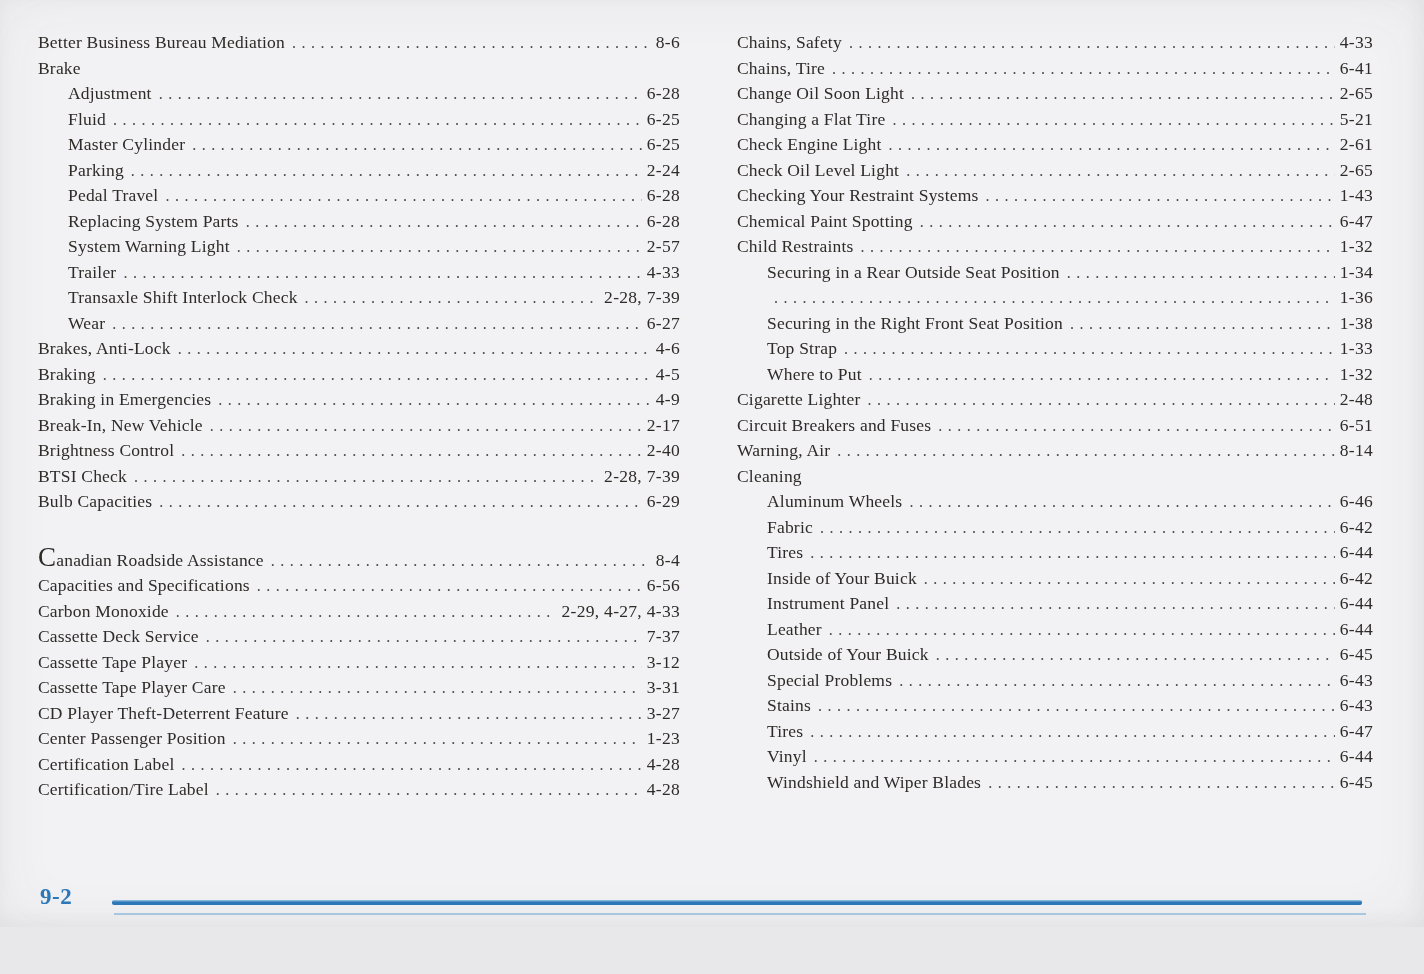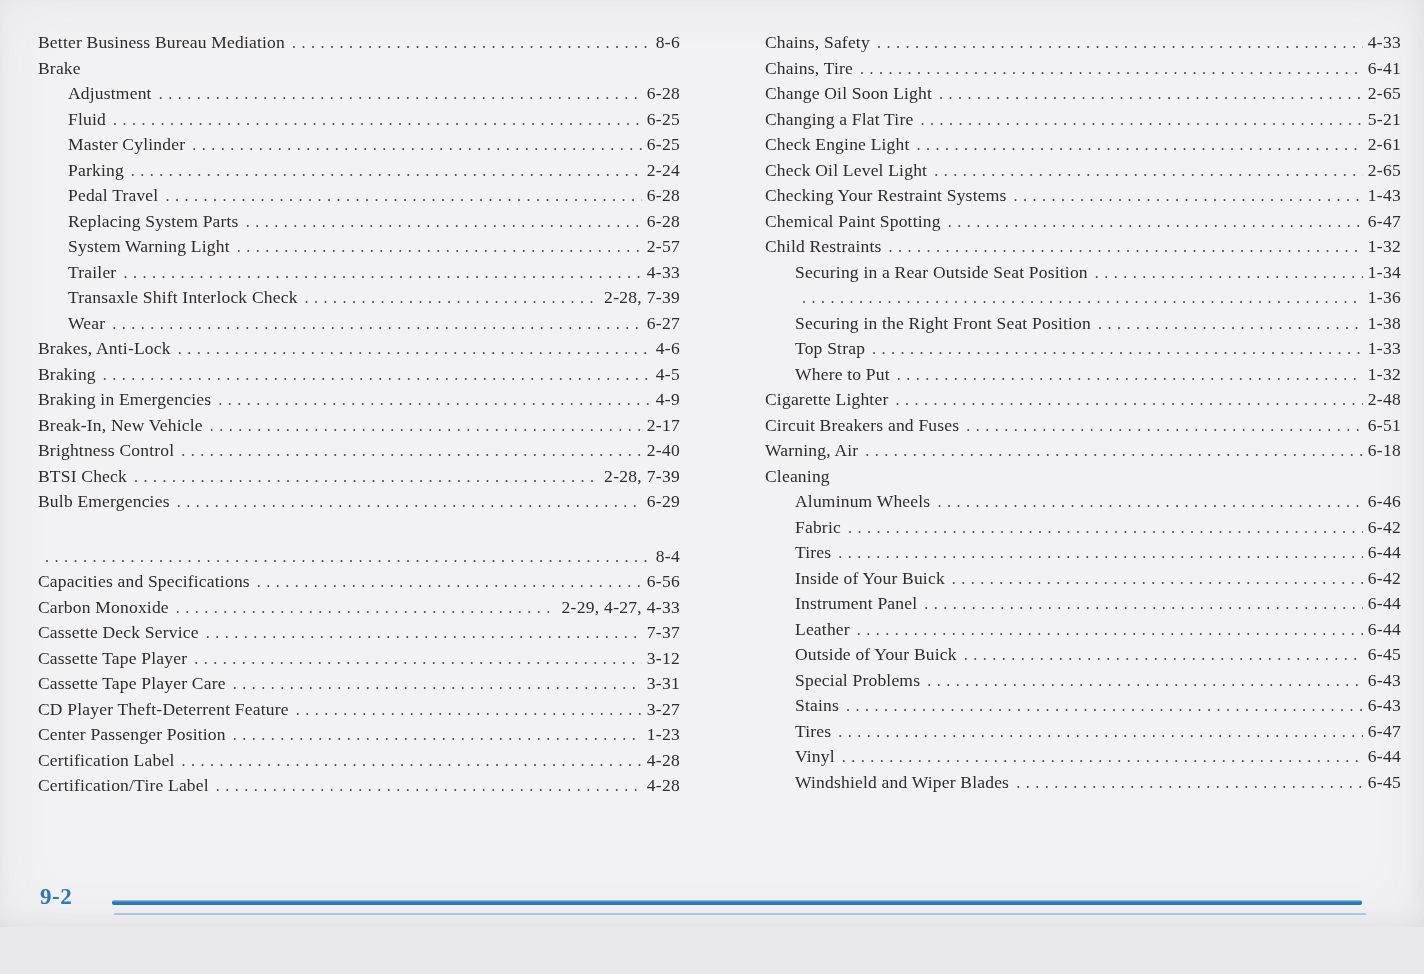--- a/index.html
+++ b/index.html
@@ -12,21 +12,21 @@
     position:relative;width:1424px;height:927px;
     background:var(--bg,#f2f2f4);
     box-shadow:inset 0 0 60px rgba(60,60,70,0.06), inset -4px -6px 18px rgba(60,60,70,0.05);
     color:var(--text,#2e2b28);
   }
   .col{
     position:absolute;top:30px;
     font-size:17.5px;line-height:25.5px;
   }
   .col-left{left:38px;width:642px;}
-  .col-right{left:765px;width:636px;}
+  .col-right{left:737px;width:636px;}
   .row{display:flex;align-items:baseline;}
   .row.indent{padding-left:30px;}
   .row.gap-before{margin-top:29px;}
   .label{white-space:nowrap;letter-spacing:0.2px;}
   .dropcap{font-size:27px;line-height:1;font-weight:400;}
   .dots{
     flex:1 1 auto;overflow:hidden;white-space:nowrap;
     margin:0 5px 0 7px;color:var(--dots,#4c4a47);
     letter-spacing:5.5px;font-size:16px;
   }
@@ -133,25 +133,26 @@
         <span class="label">Brightness Control</span>
         <span class="dots">..................................................................................................................................</span>
         <span class="pages">2-40</span>
       </div>
       <div class="row">
         <span class="label">BTSI Check</span>
         <span class="dots">..................................................................................................................................</span>
         <span class="pages">2-28, 7-39</span>
       </div>
       <div class="row">
-        <span class="label">Bulb Emergencies</span>
+        <span class="label">Bulb Capacities</span>
         <span class="dots">..................................................................................................................................</span>
         <span class="pages">6-29</span>
       </div>
       <div class="row gap-before">
+        <span class="label"><span class="dropcap">C</span>anadian Roadside Assistance</span>
         <span class="dots">..................................................................................................................................</span>
         <span class="pages">8-4</span>
       </div>
       <div class="row">
         <span class="label">Capacities and Specifications</span>
         <span class="dots">..................................................................................................................................</span>
         <span class="pages">6-56</span>
       </div>
       <div class="row">
         <span class="label">Carbon Monoxide</span>
@@ -270,21 +271,21 @@
         <span class="pages">2-48</span>
       </div>
       <div class="row">
         <span class="label">Circuit Breakers and Fuses</span>
         <span class="dots">..................................................................................................................................</span>
         <span class="pages">6-51</span>
       </div>
       <div class="row">
         <span class="label">Warning, Air</span>
         <span class="dots">..................................................................................................................................</span>
-        <span class="pages">6-18</span>
+        <span class="pages">8-14</span>
       </div>
       <div class="row">
         <span class="label">Cleaning</span>
       </div>
       <div class="row indent">
         <span class="label">Aluminum Wheels</span>
         <span class="dots">..................................................................................................................................</span>
         <span class="pages">6-46</span>
       </div>
       <div class="row indent">

